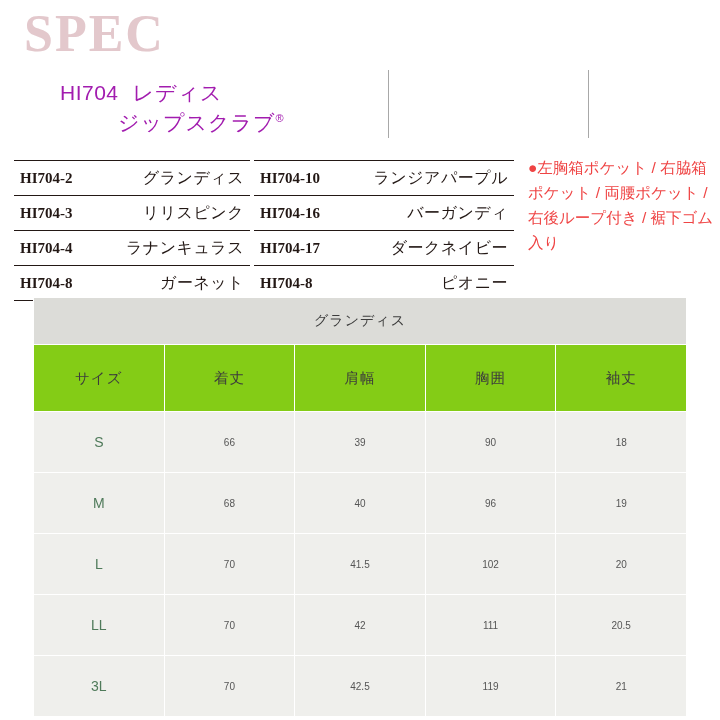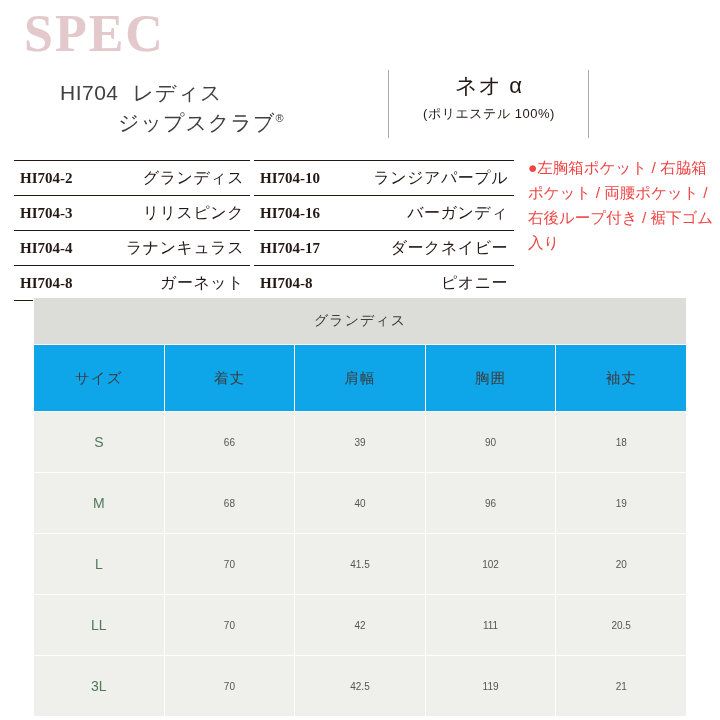--- a/index.html
+++ b/index.html
@@ -36,21 +36,21 @@
   
   .product-block {
     position: absolute;
     left: 60px;
     top: 78px;
     width: 320px;
   }
   .product-line {
     font-size: 21px;
     letter-spacing: 1px;
-    color: #404040;
+    color: #a21caf;
     line-height: 1.45;
     white-space: nowrap;
   }
   .product-line .code {
     font-family: "Liberation Sans", sans-serif;
     letter-spacing: 0.5px;
   }
   .product-line .name {
     margin-left: 14px;
   }
@@ -156,21 +156,21 @@
     font-weight: normal;
   }
   .size-table .title-row th {
     background: #dcdcd8;
     height: 44px;
     font-size: 14px;
     color: #3c3c3c;
     letter-spacing: 1px;
   }
   .size-table .head-row th {
-    background: #0ea5e9;
+    background: #84cc16;
     height: 64px;
     font-size: 14.5px;
     color: #3c3c3c;
     letter-spacing: 1px;
   }
   .size-table tbody td {
     background: #efefec;
     height: 58px;
     font-size: 10px;
     color: #555555;
@@ -192,24 +192,20 @@
       <span class="code">HI704</span><span class="name">レディス</span>
     </div>
     <div class="product-line second">
       <span>ジップスクラブ</span><span class="reg-mark">®</span>
     </div>
   </div>
 
   <div class="vsep left"></div>
   <div class="vsep right"></div>
 
-  <div class="material-block">
-    <div class="material-name">ネオ α</div>
-    <div class="material-sub">(ポリエステル 100%)</div>
-  </div>
 
   <table class="color-table left">
     <tbody>
       <tr>
         <td class="code">HI704-2</td>
         <td class="label">グランディス</td>
       </tr>
       <tr>
         <td class="code">HI704-3</td>
         <td class="label">リリスピンク</td>

